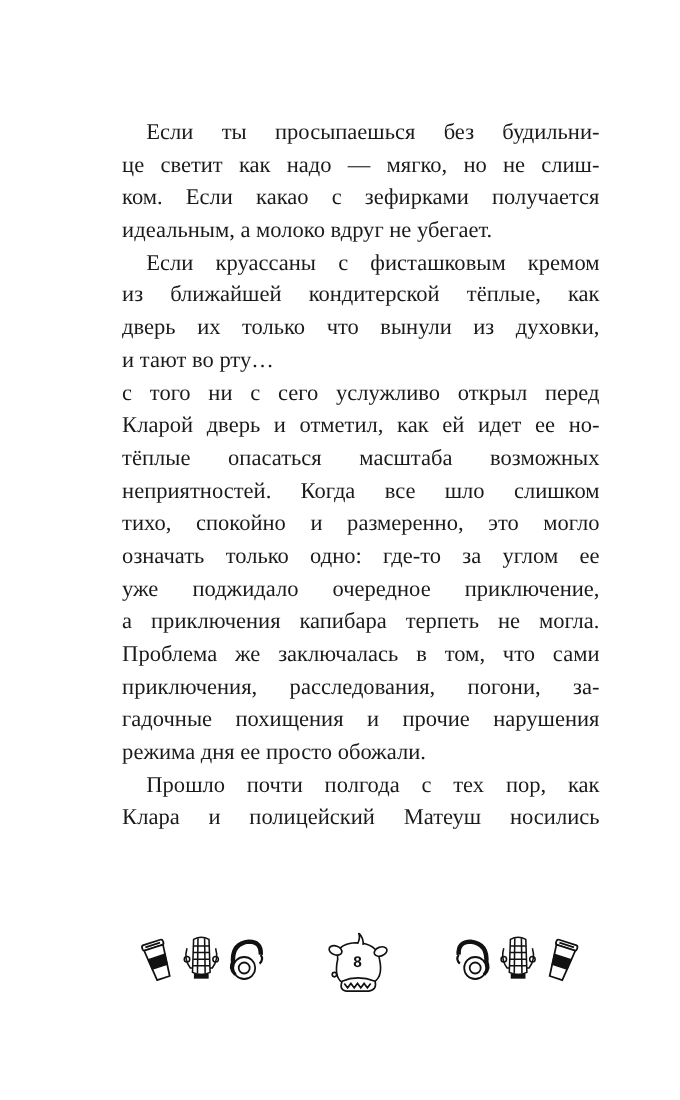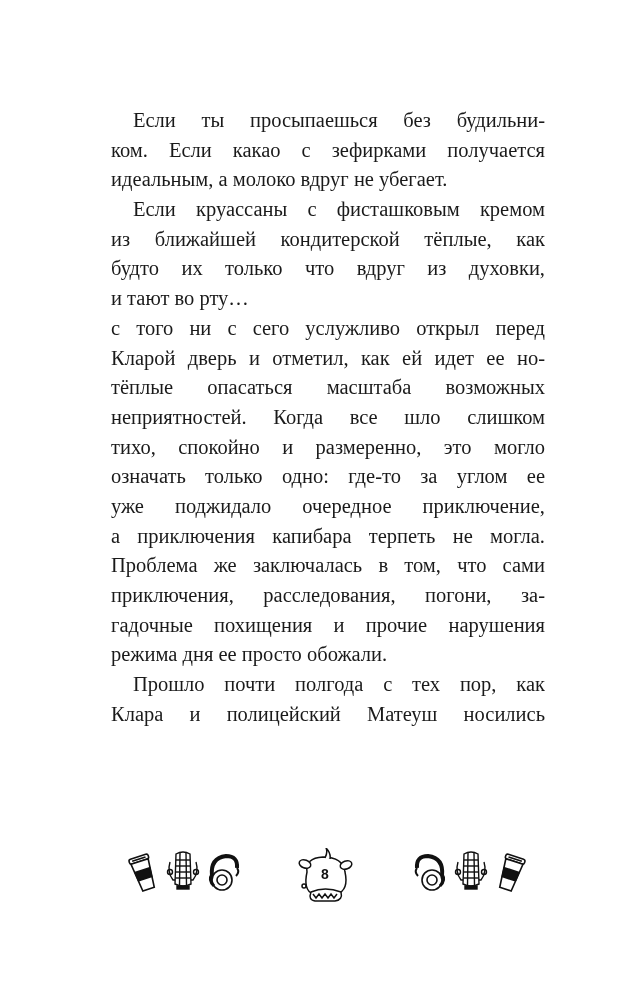--- a/index.html
+++ b/index.html
@@ -67,25 +67,26 @@
     font-weight: bold;
     font-size: 14px;
     color: #111;
   }
 </style>
 </head>
 <body>
 
 <div class="page-text">
   <span class="line indent">Если ты просыпаешься без будильни-</span>
+  <span class="line">це светит как надо — мягко, но не слиш-</span>
   <span class="line">ком. Если какао с зефирками получается</span>
   <span class="line last">идеальным, а молоко вдруг не убегает.</span>
   <span class="line indent">Если круассаны с фисташковым кремом</span>
   <span class="line">из ближайшей кондитерской тёплые, как</span>
-  <span class="line">будто их только что вдруг из духовки,</span>
+  <span class="line">дверь их только что вынули из духовки,</span>
   <span class="line last">и тают во рту…</span>
   <span class="line">с того ни с сего услужливо открыл перед</span>
   <span class="line">Кларой дверь и отметил, как ей идет ее но-</span>
   <span class="line">тёплые опасаться масштаба возможных</span>
   <span class="line">неприятностей. Когда все шло слишком</span>
   <span class="line">тихо, спокойно и размеренно, это могло</span>
   <span class="line">означать только одно: где-то за углом ее</span>
   <span class="line">уже поджидало очередное приключение,</span>
   <span class="line">а приключения капибара терпеть не могла.</span>
   <span class="line">Проблема же заключалась в том, что сами</span>

